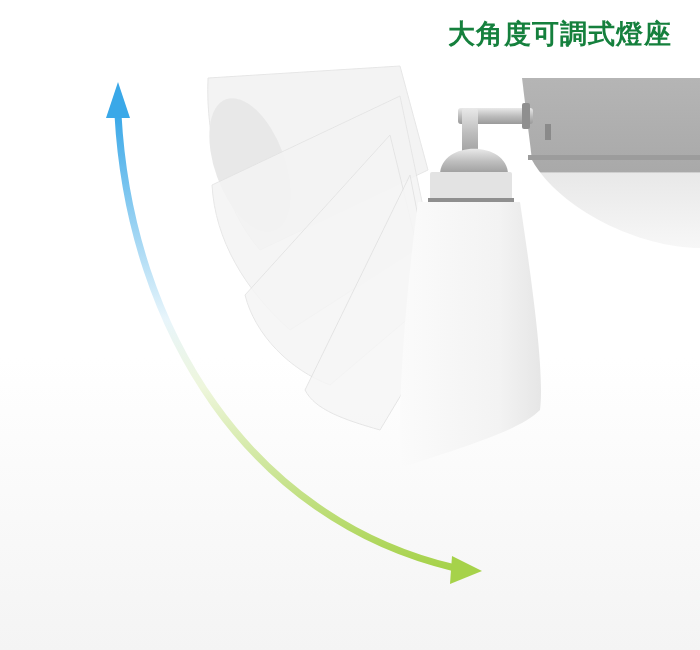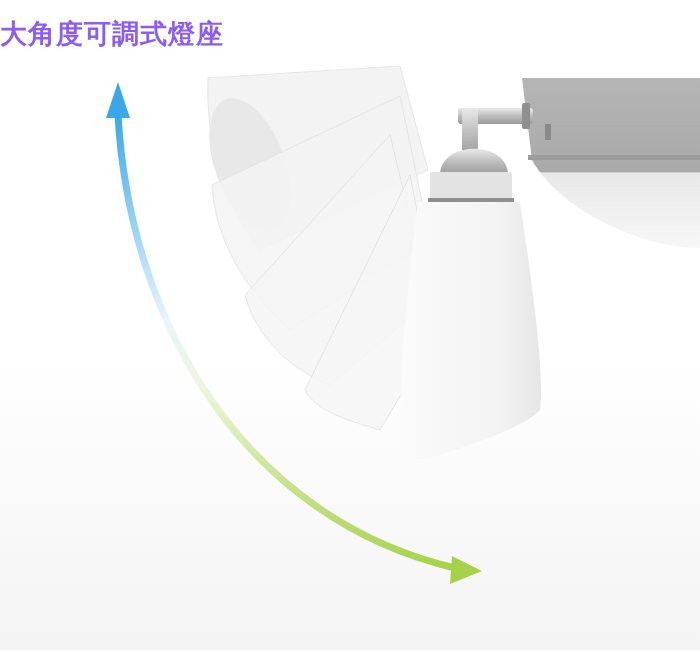--- a/index.html
+++ b/index.html
@@ -3,21 +3,21 @@
   <meta charset="utf-8">
   <style>
     html, body { margin: 0; padding: 0; }
     body {
       width: 700px; height: 650px; overflow: hidden; position: relative;
       background: linear-gradient(to bottom, #ffffff 0%, #ffffff 55%, #f4f4f4 100%);
       font-family: "DejaVu Sans", sans-serif;
     }
     .title {
       position: absolute; left: 0; top: 16px; width: 672px;
-      text-align: left; font-size: 27px; font-weight: bold; color: #8b5cf6;
+      text-align: right; font-size: 27px; font-weight: bold; color: #15803d;
       letter-spacing: 1px;
     }
     svg.scene { position: absolute; left: 0; top: 0; }
   </style>
 </head>
 <body>
 
 <div class="title">大角度可調式燈座</div>
 
 <svg class="scene" width="700" height="650" viewBox="0 0 700 650">

